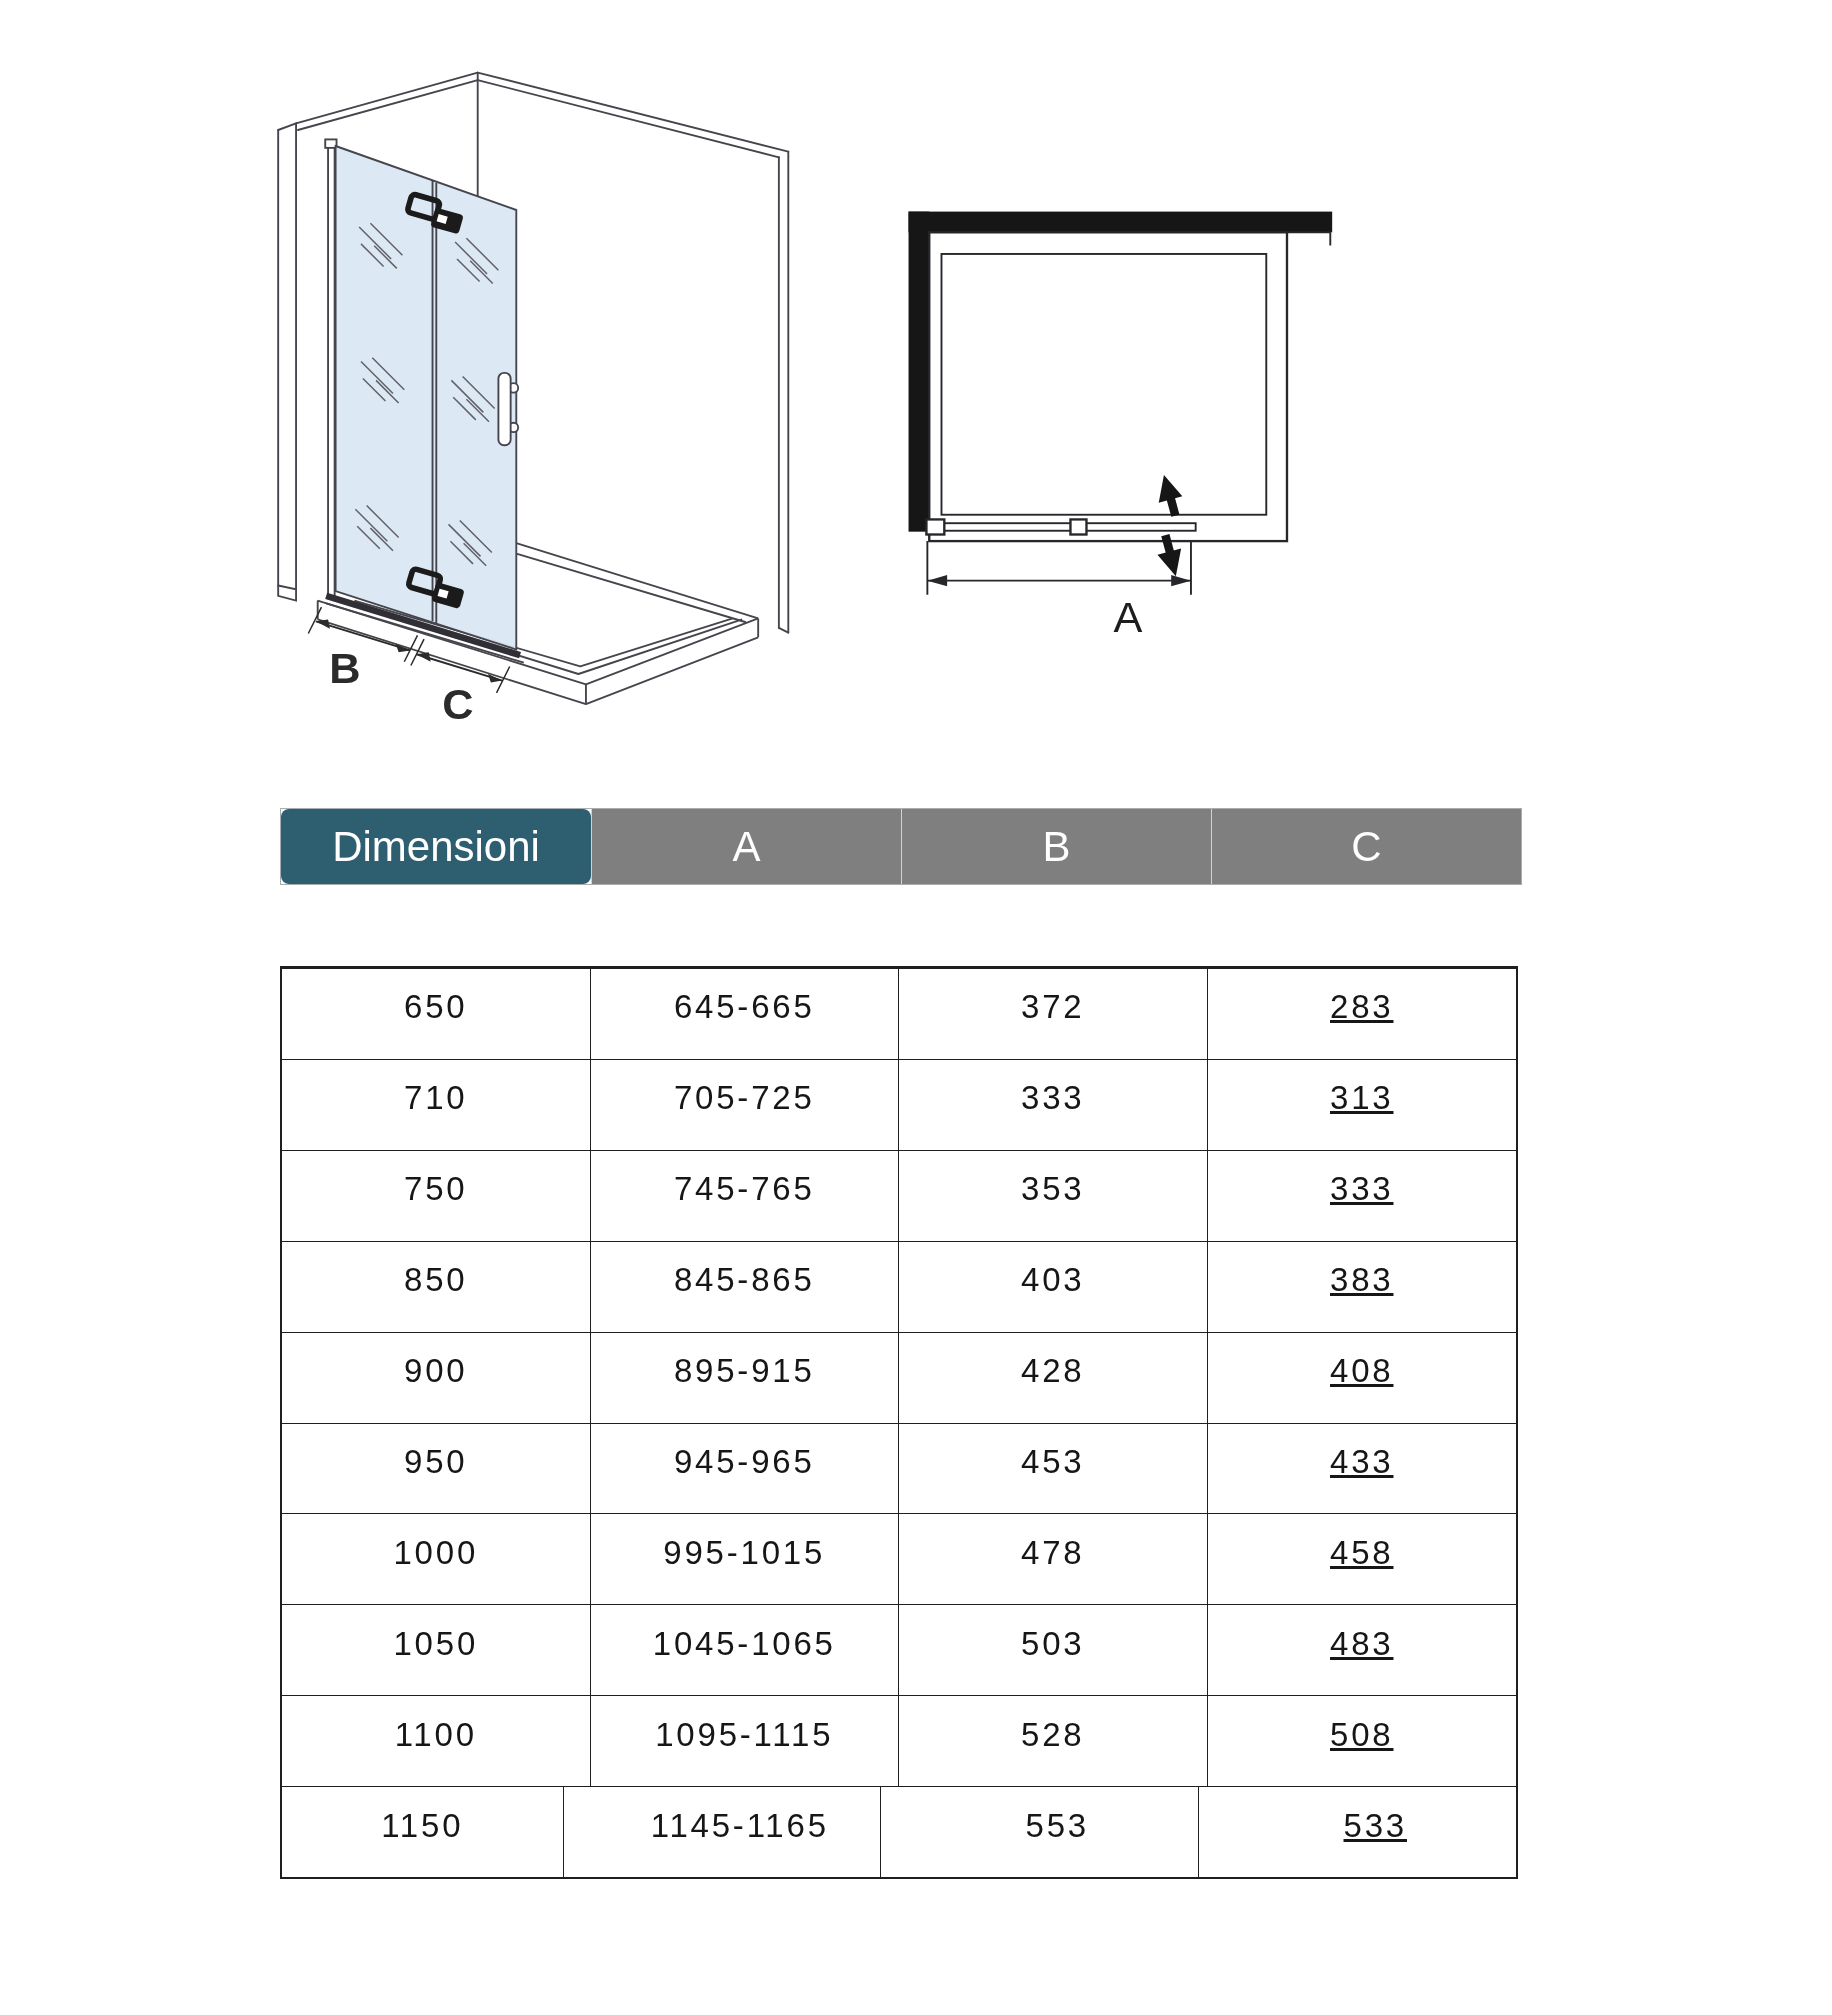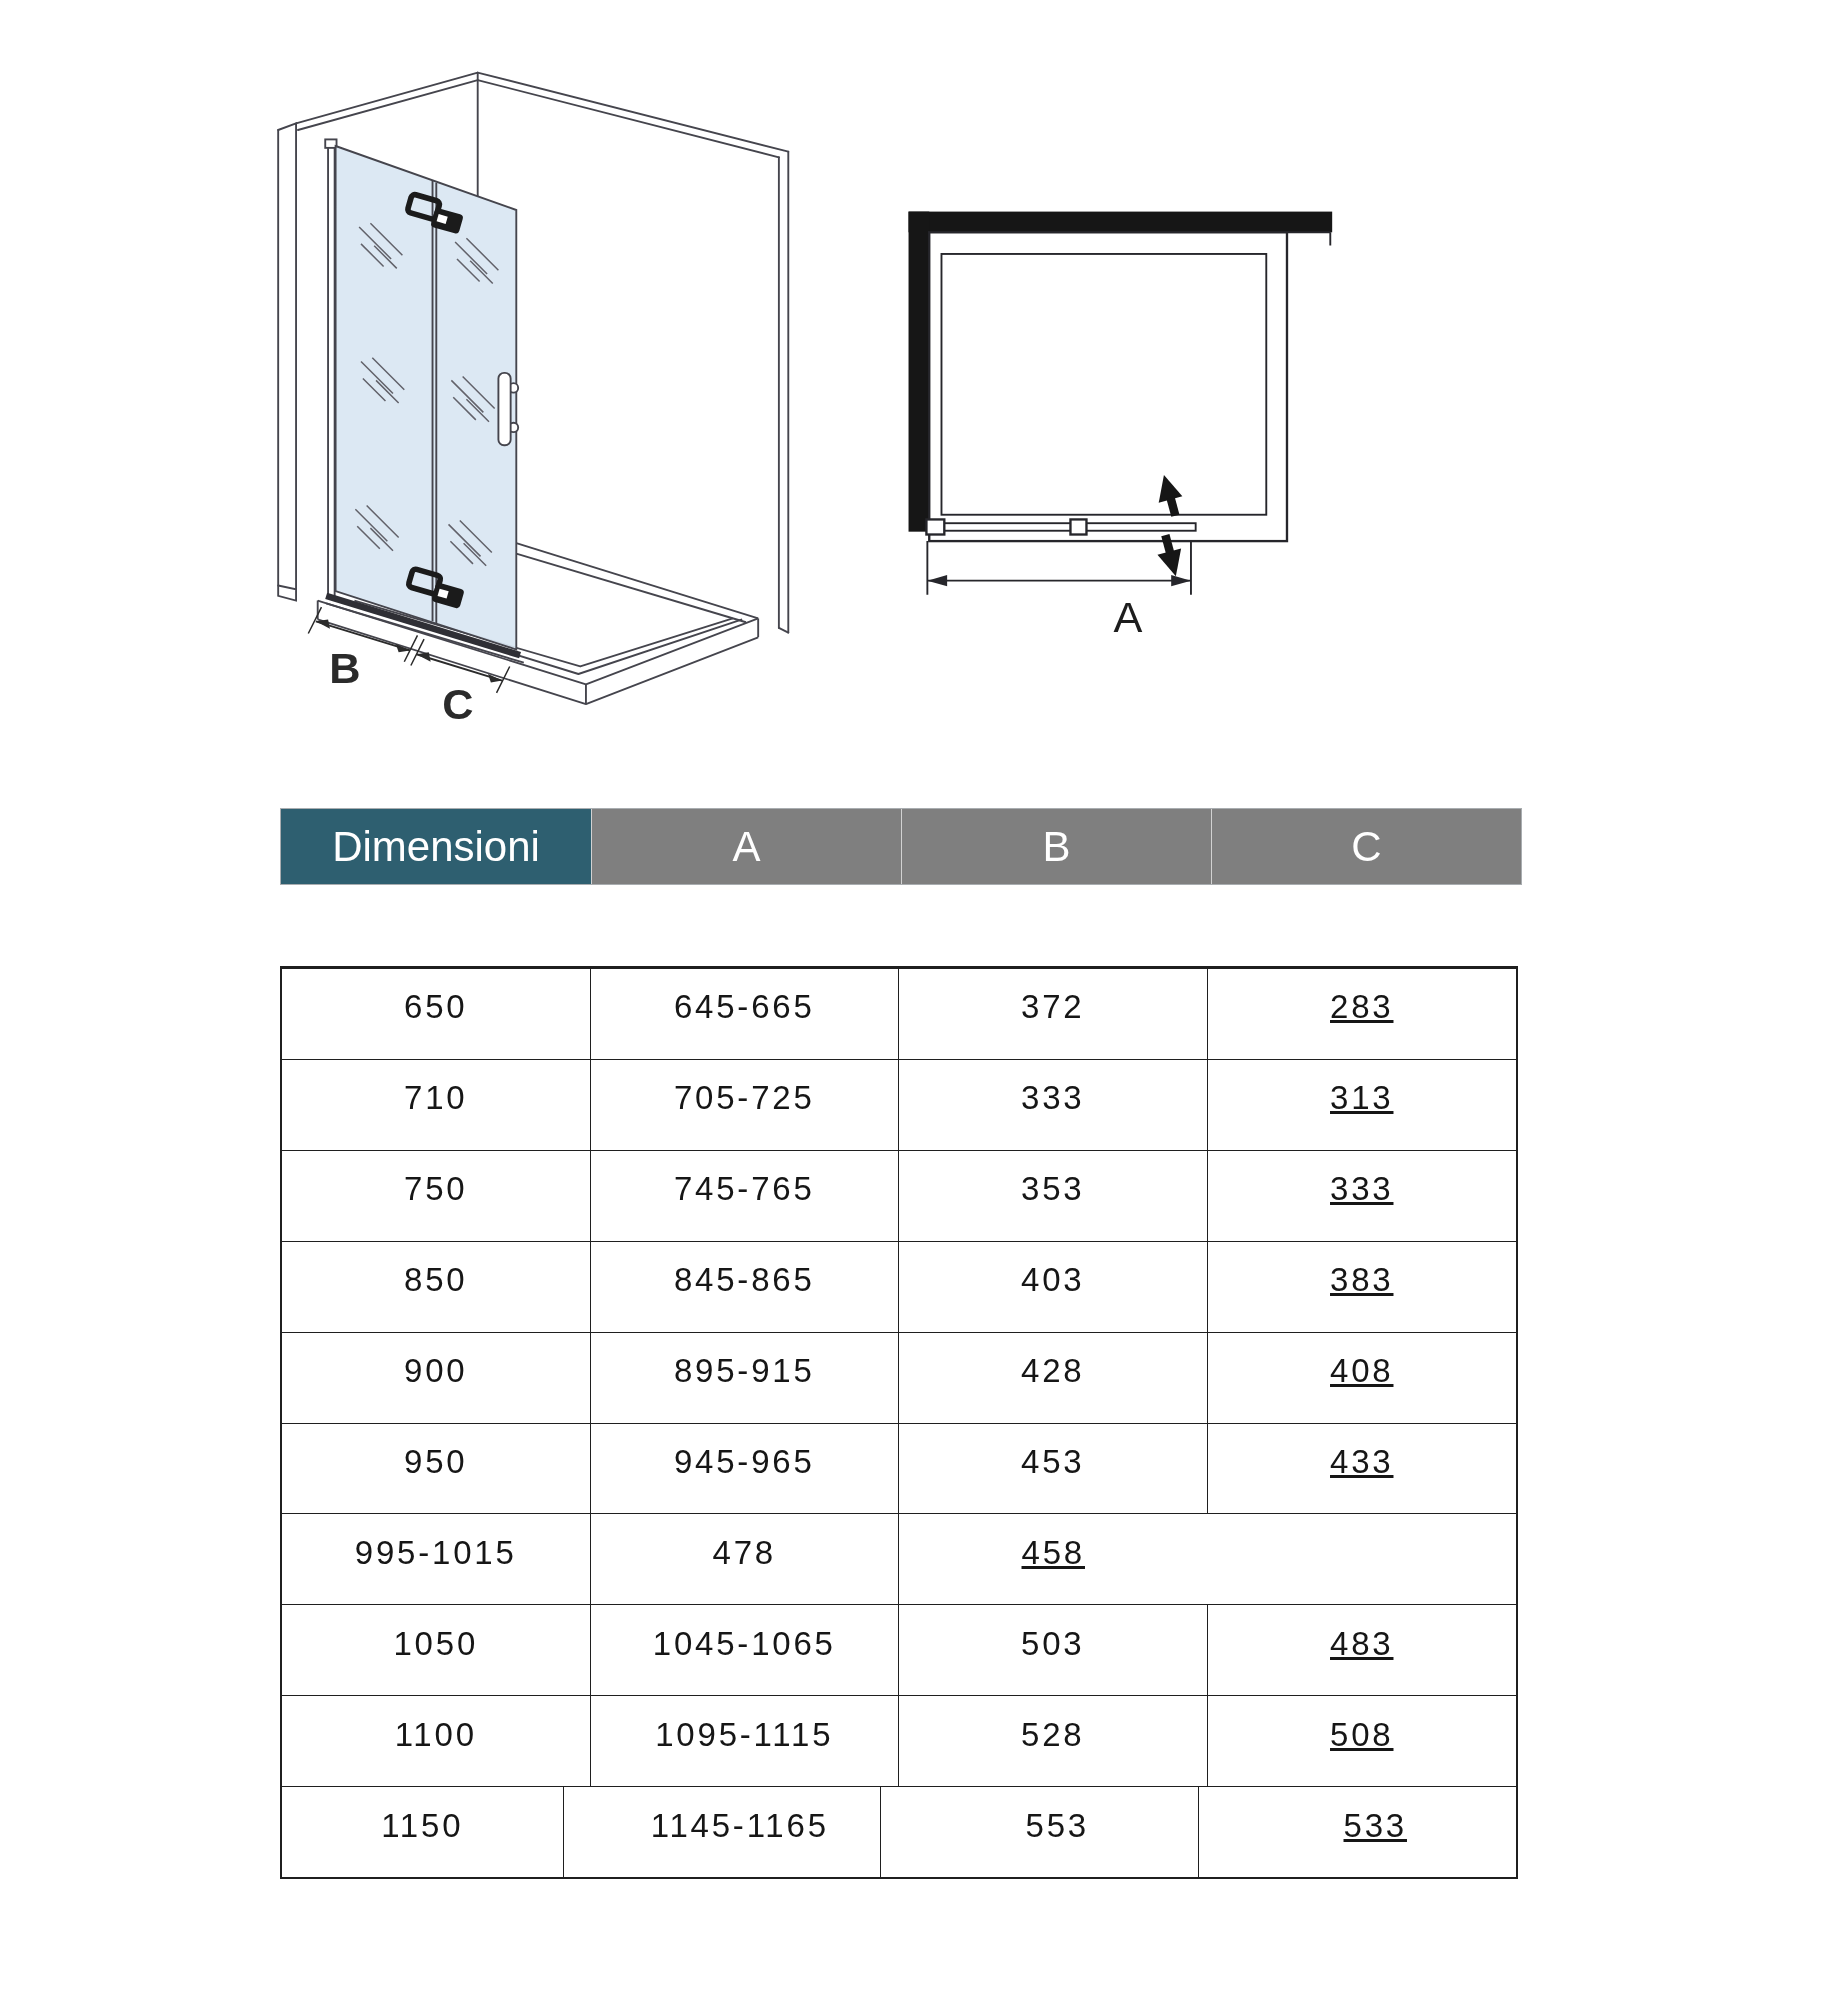--- a/index.html
+++ b/index.html
@@ -29,20 +29,21 @@
     display:flex;align-items:center;justify-content:center;
     background:var(--hdr-gray,#7f7f7f);
     color:#ffffff;
     font-size:42px;
     box-sizing:border-box;
   }
   .h-cell + .h-cell{border-left:1.9px solid #d2d2d2;}
   .h-cell.first{
     background:var(--hdr-teal,#2e5f70);
     border-left:none;
+    border-radius:8px;
   }
 
   
   .spec-table{
     position:absolute;
     left:280px; top:966px;
     width:1238px; height:913px;
     border:2.8px solid #1f1f1f;
     border-top-width:3.8px;
     box-sizing:border-box;
@@ -230,20 +231,21 @@
         <div class="t-cell">428</div>
         <div class="t-cell">408</div>
       </div>
       <div class="t-row">
         <div class="t-cell">950</div>
         <div class="t-cell">945-965</div>
         <div class="t-cell">453</div>
         <div class="t-cell">433</div>
       </div>
       <div class="t-row">
+        <div class="t-cell">1000</div>
         <div class="t-cell">995-1015</div>
         <div class="t-cell">478</div>
         <div class="t-cell">458</div>
       </div>
       <div class="t-row">
         <div class="t-cell">1050</div>
         <div class="t-cell">1045-1065</div>
         <div class="t-cell">503</div>
         <div class="t-cell">483</div>
       </div>

